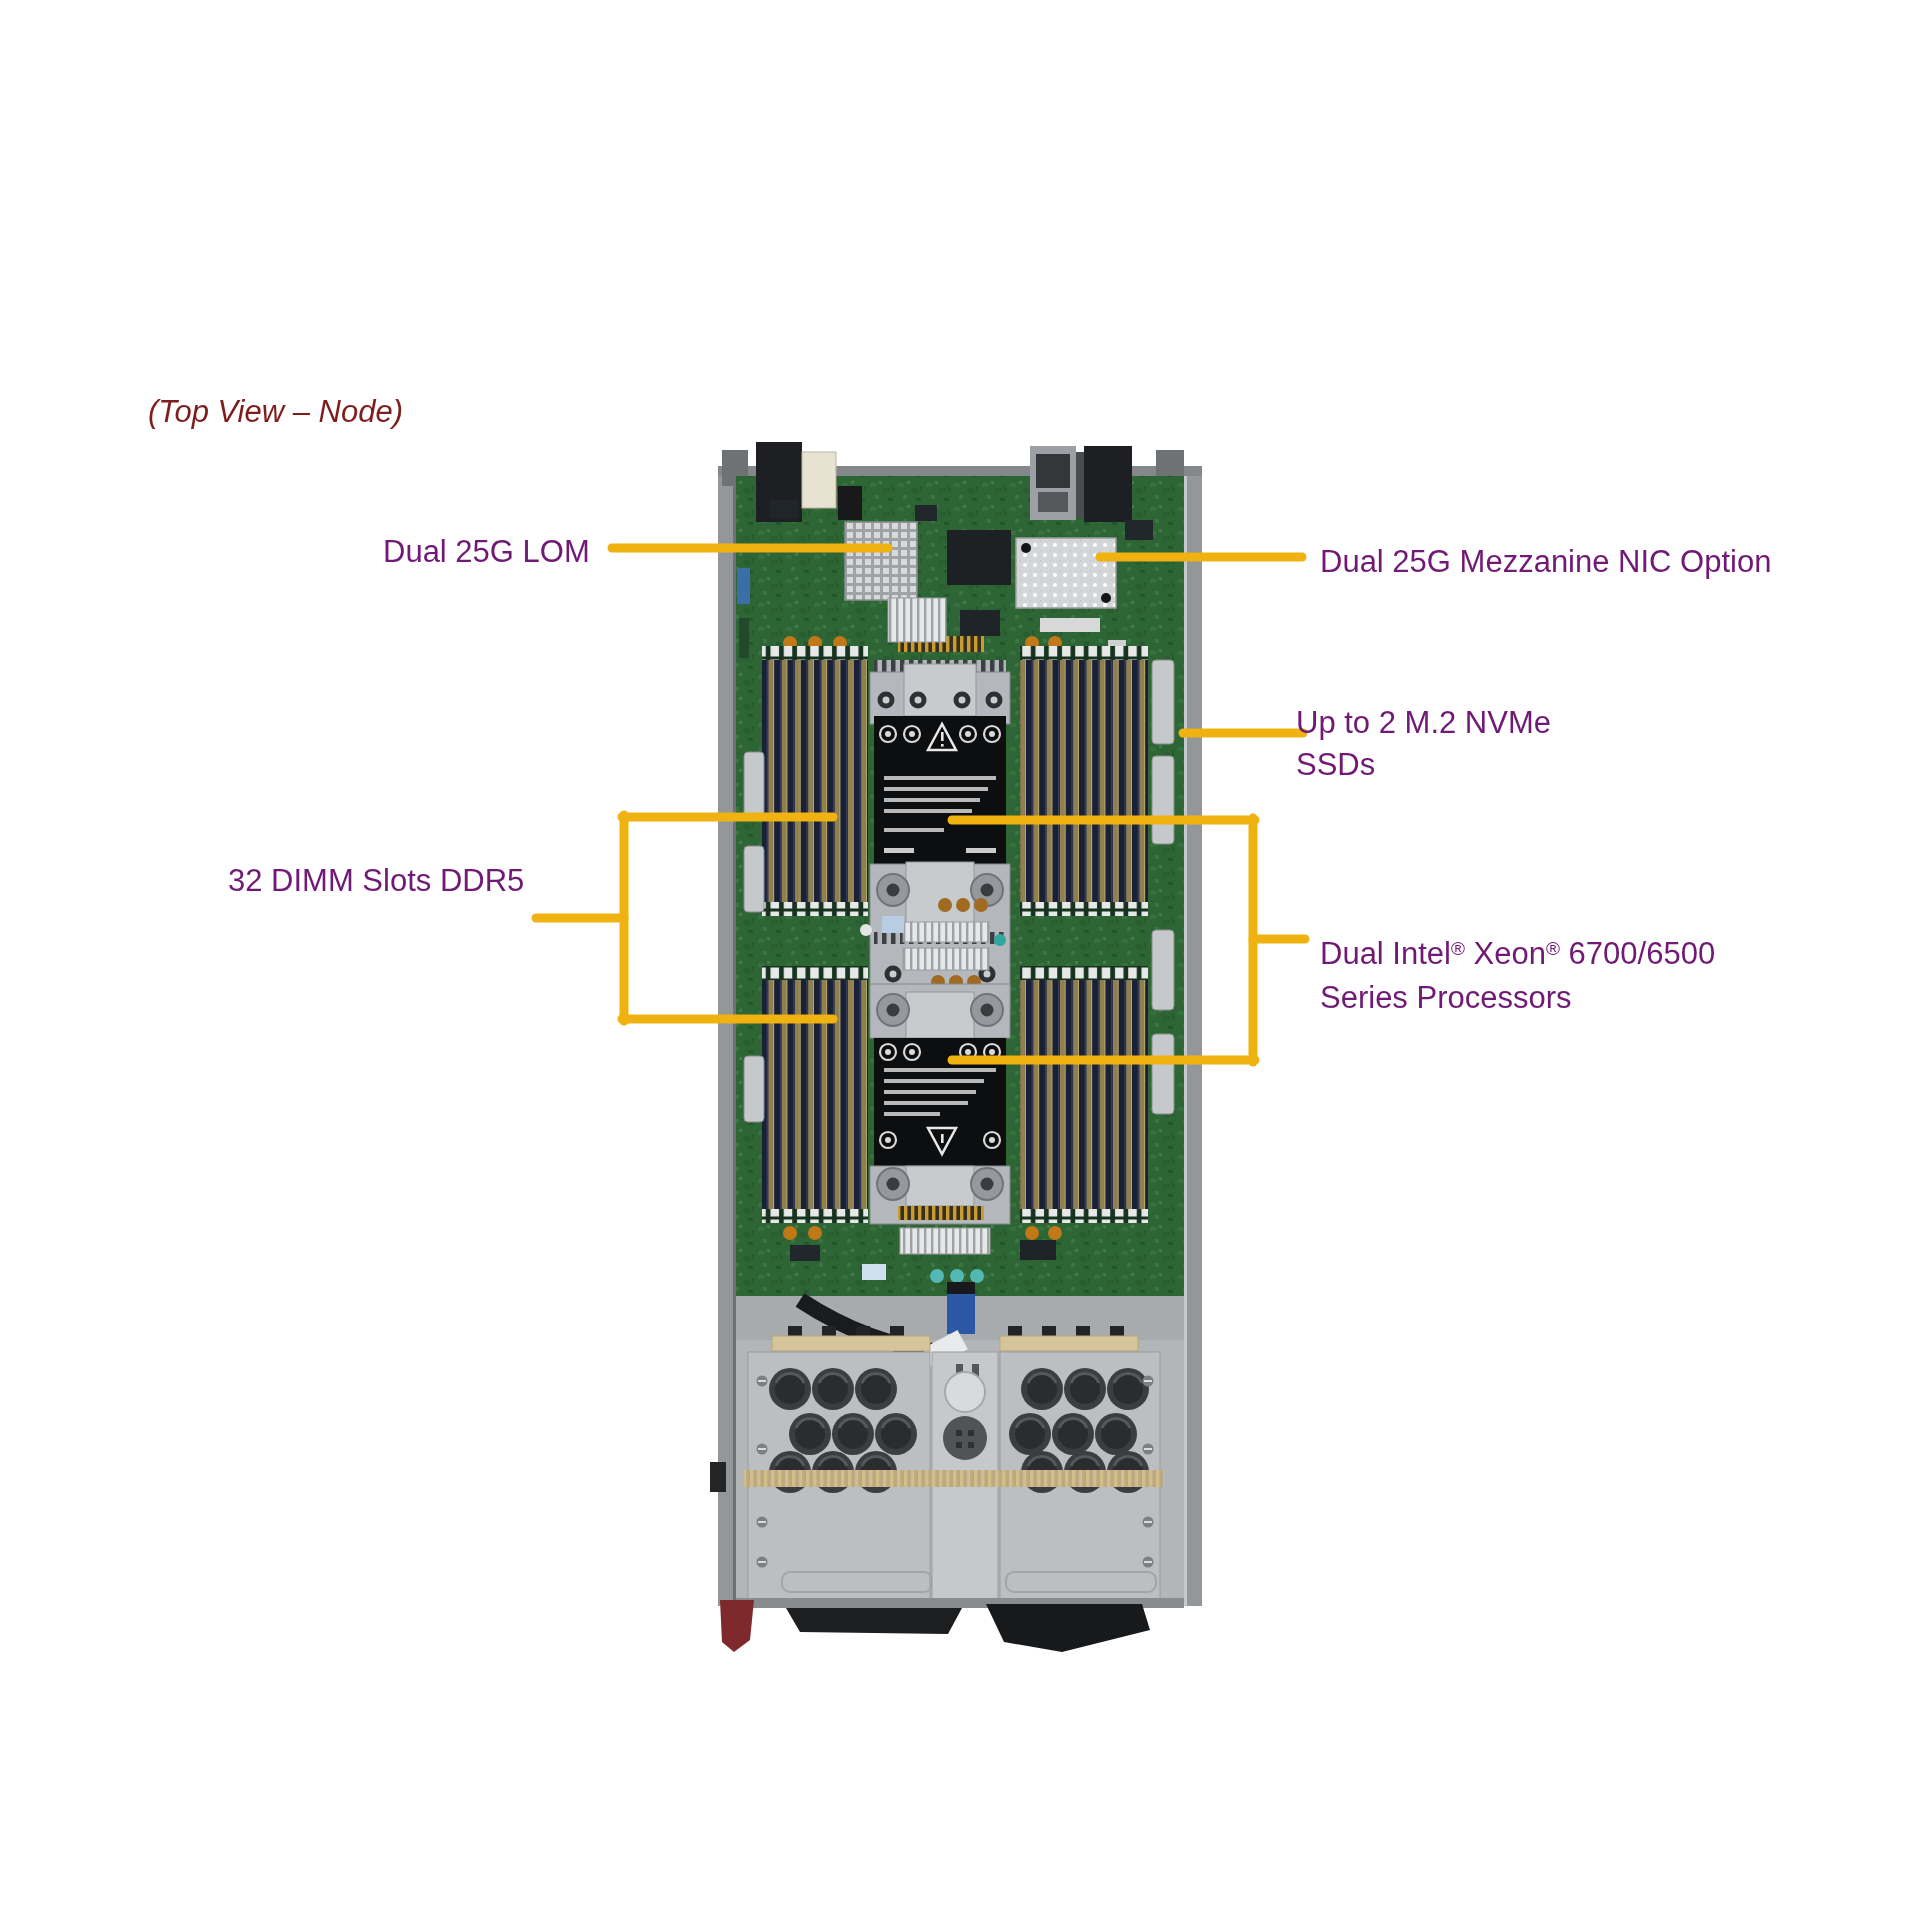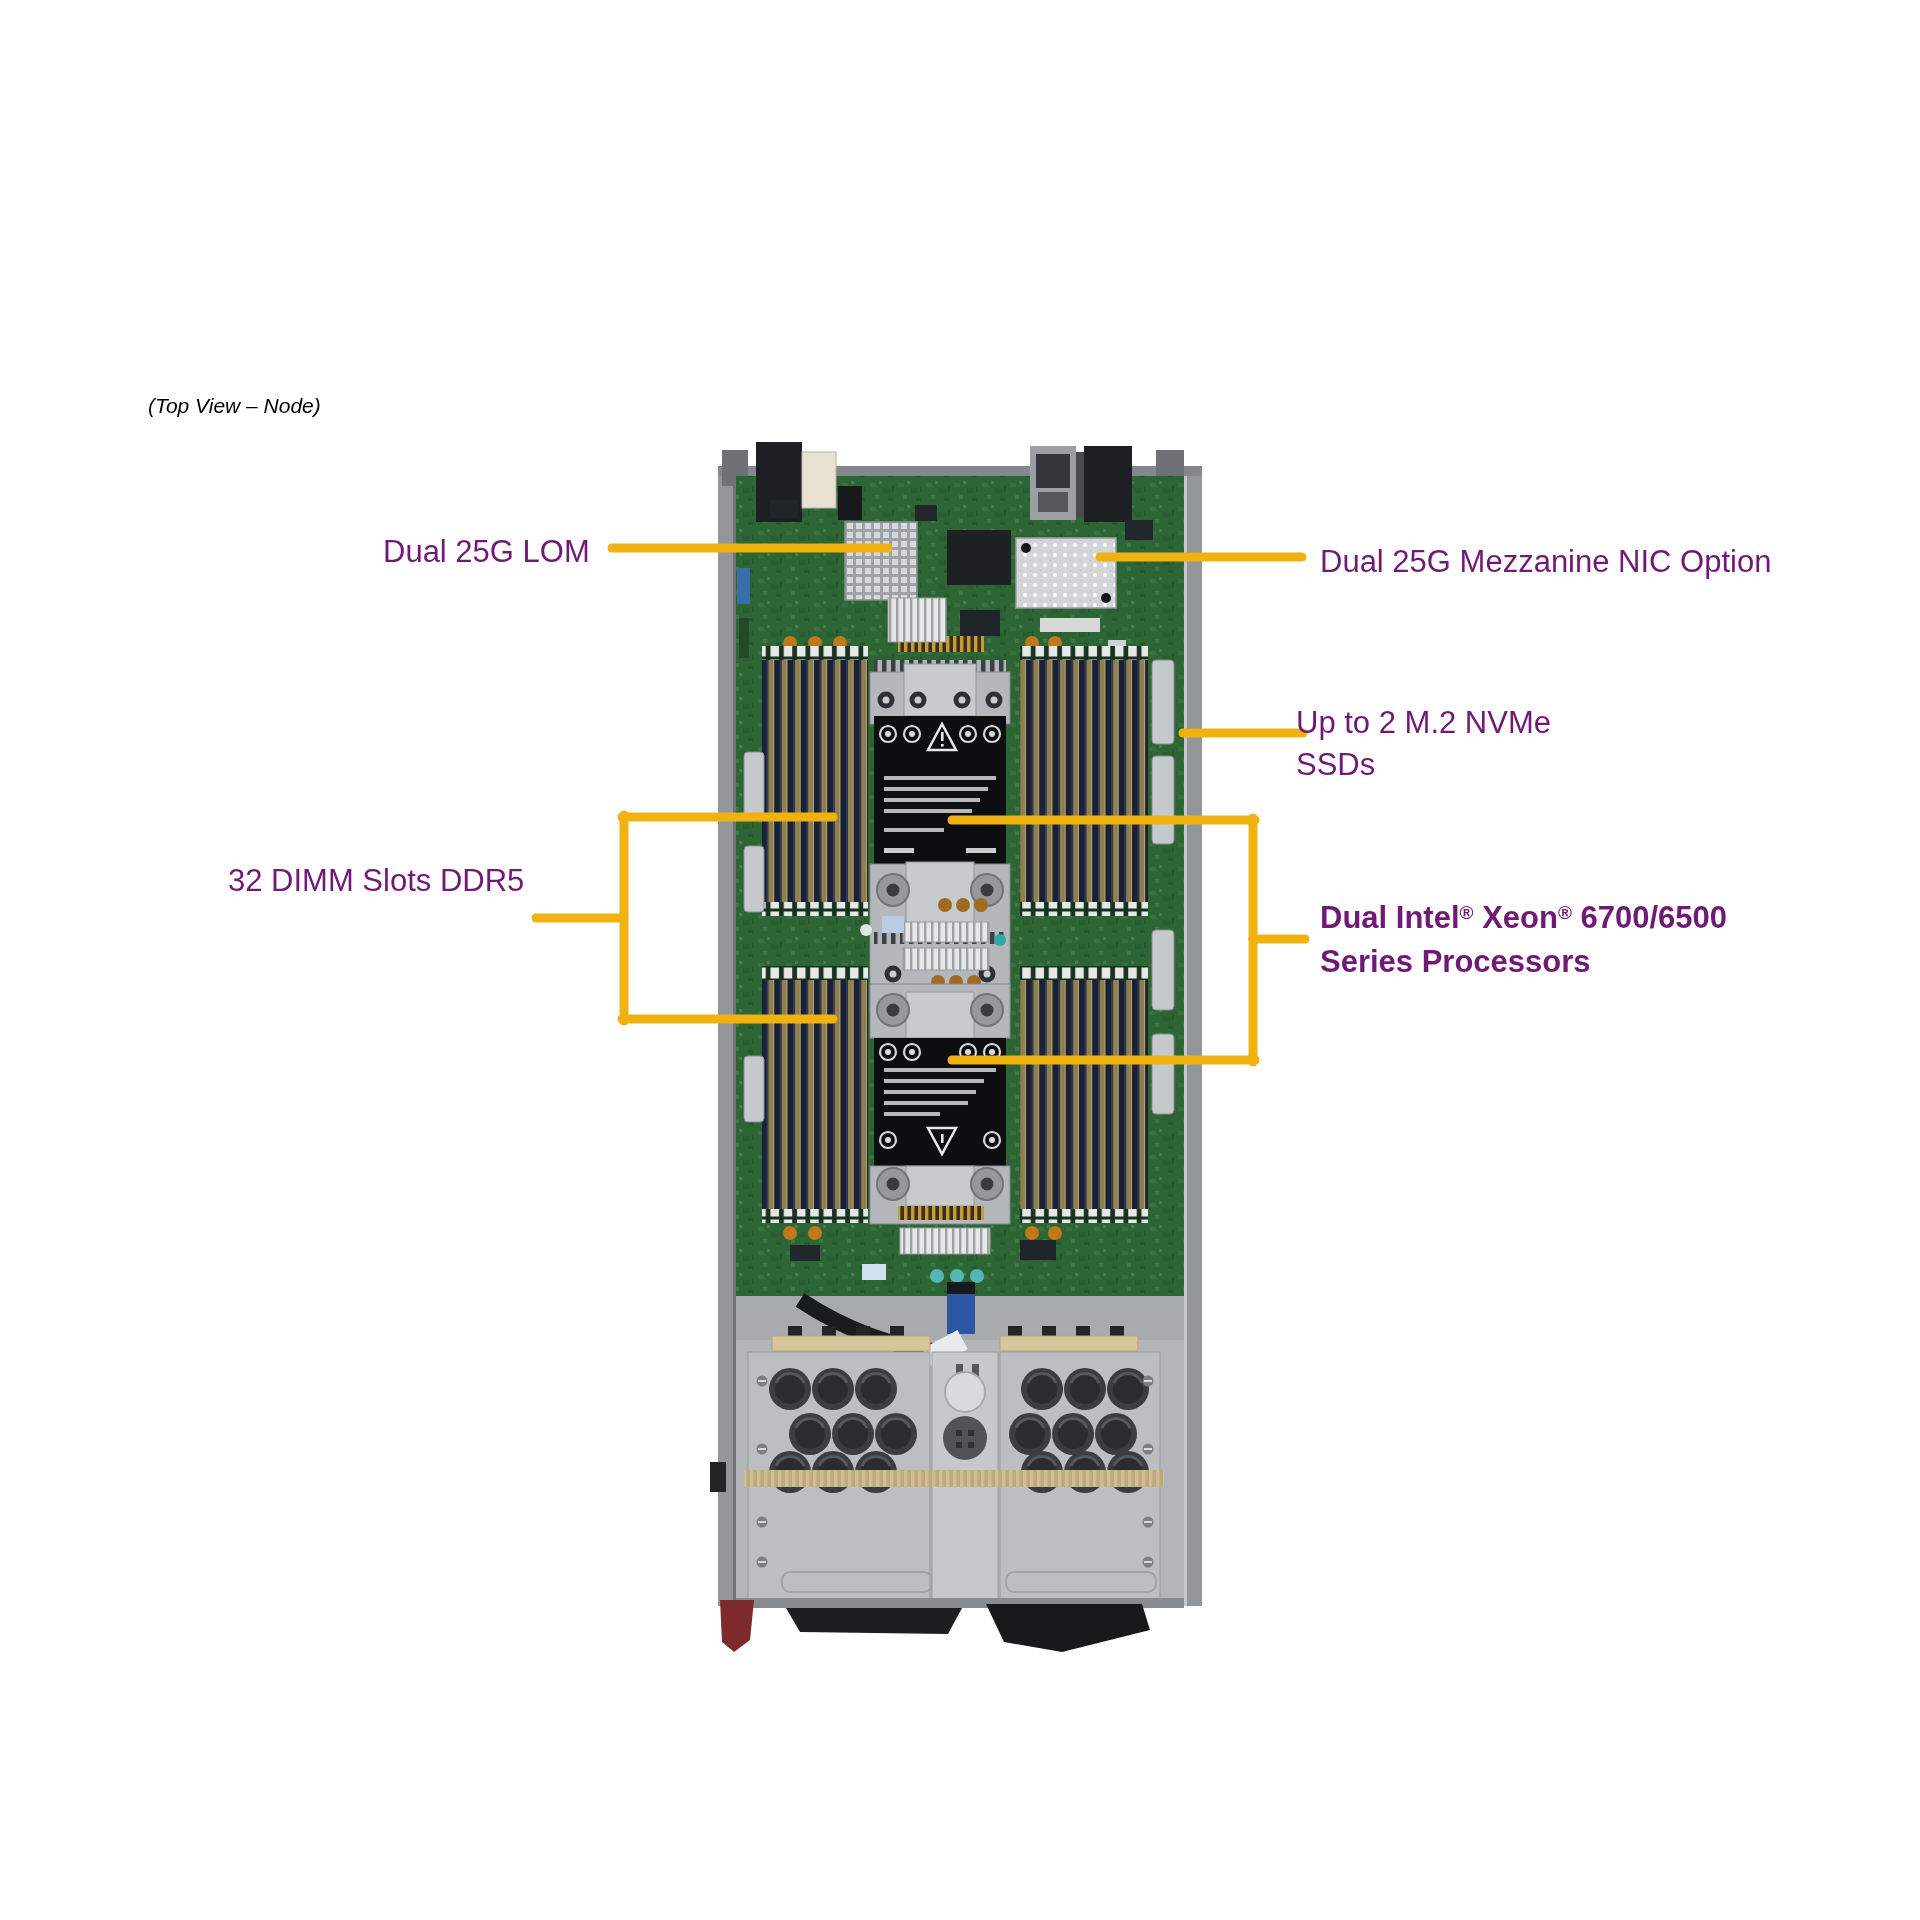--- a/index.html
+++ b/index.html
@@ -1,25 +1,25 @@
 <!DOCTYPE html>
 <html><head>
 <meta charset="utf-8">
 <style>
   html,body{margin:0;padding:0;background:#ffffff;}
   .stage{position:relative;width:1920px;height:1920px;background:#ffffff;overflow:hidden;
          font-family:"Liberation Sans", sans-serif;color:#2f2f2f;}
   .stage svg{position:absolute;left:0;top:0;}
   .lbl{position:absolute;font-size:31px;line-height:43px;color:#701a75;white-space:nowrap;}
-  .caption{position:absolute;left:148px;top:394px;font-size:21px;font-style:italic;color:#000000;white-space:nowrap;}
+  .caption{position:absolute;left:148px;top:394px;font-size:31px;font-style:italic;color:#7f1d1d;white-space:nowrap;}
   .lbl-lom{left:383px;top:530px;}
   .lbl-mezz{left:1320px;top:540px;text-align:right;}
   .lbl-m2{left:1296px;top:690px;line-height:42px;margin-top:12px;}
   .lbl-dimm{left:228px;top:859px;}
-  .lbl-xeon{left:1320px;top:896px;line-height:44px;font-weight:bold;}
+  .lbl-xeon{left:1320px;top:932px;line-height:44px;}
   .lbl sup{font-size:19px;line-height:0;vertical-align:9px;}
 </style>
 </head>
 <body>
 
 <div class="stage">
 
   <svg width="1920" height="1920" viewBox="0 0 1920 1920" aria-hidden="true">
     <defs>
       <pattern id="pcbtex" width="28" height="24" patternUnits="userSpaceOnUse">

